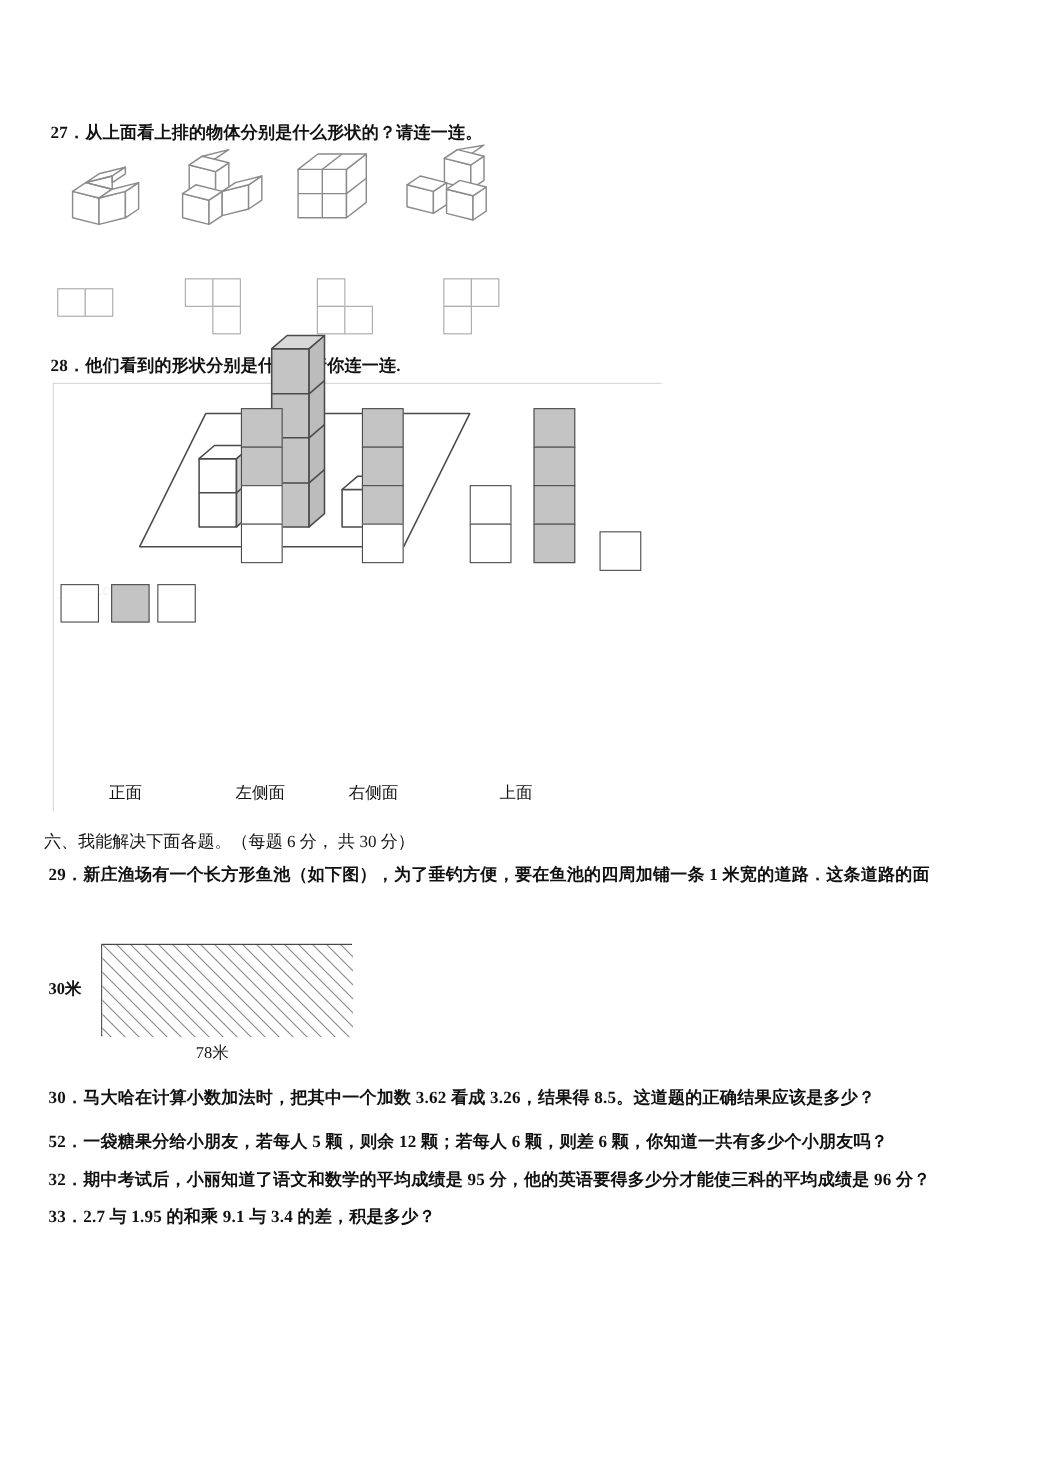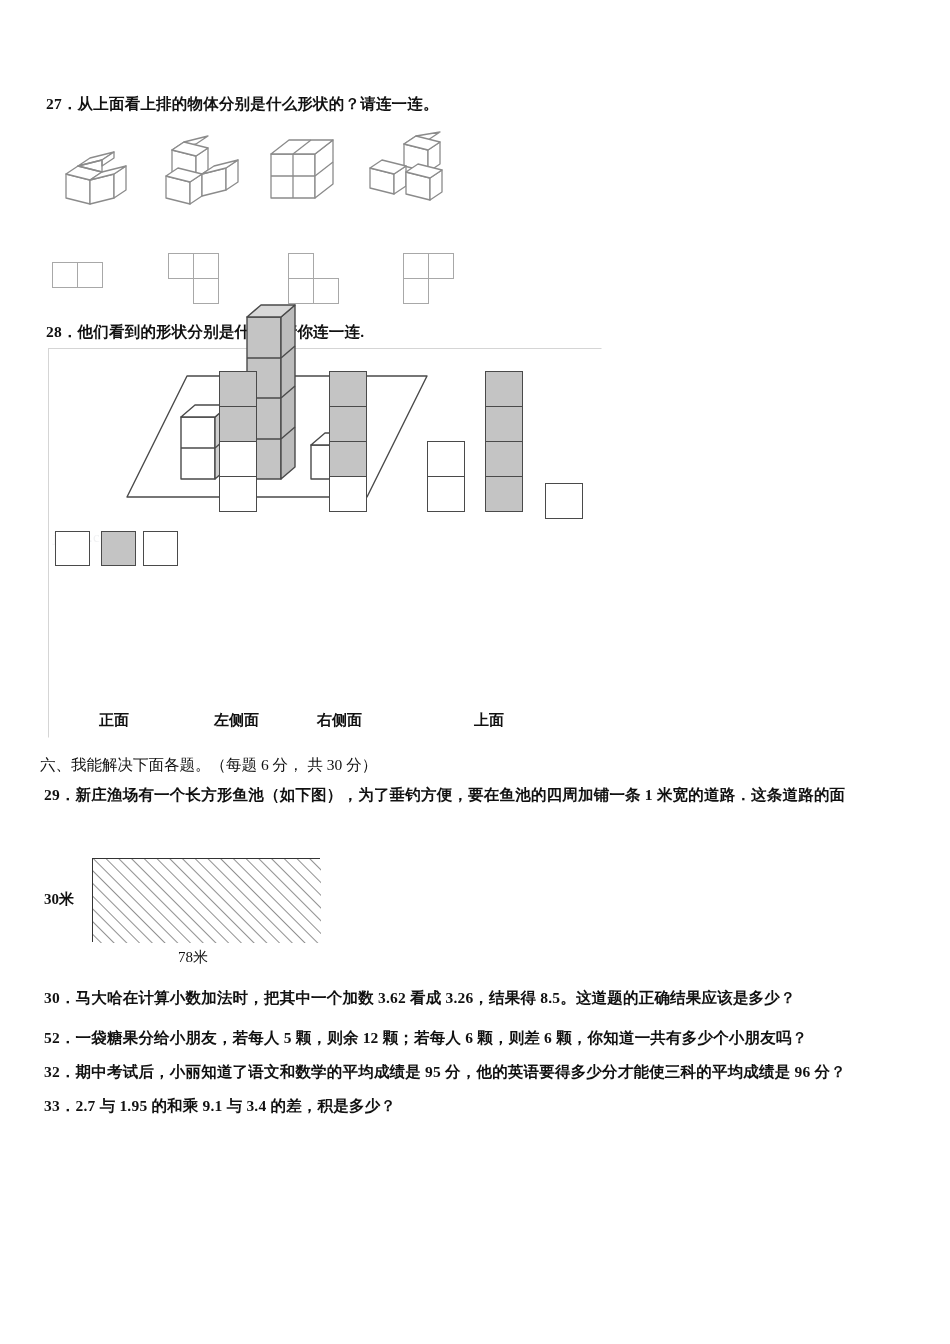--- a/index.html
+++ b/index.html
@@ -33,21 +33,21 @@
   .section-head {
     position: absolute;
     font-size: 15.5px;
     font-weight: 400;
     color: #111;
     white-space: nowrap;
   }
   .label-cn {
     position: absolute;
     font-size: 15px;
-    font-weight: 700;
+    font-weight: 400;
     color: #111;
     white-space: nowrap;
   }
   .iso { position: absolute; }
   .iso svg { display: block; overflow: visible; }
   
   .flat { position: absolute; }
   .flat .cell {
     position: absolute;
     box-sizing: border-box;
@@ -87,21 +87,21 @@
     box-sizing: border-box;
     border: 1.6px solid #333;
   }
   .hatchrect svg { display:block; }
 </style>
 </head>
 <body>
 
 <div class="page">
 
-  <div class="qtext" style="left:46px; top:94px;">27．从上面看上排的物体分别是什么形状的？请连一连。</div>
+  <div class="qtext" style="left:46px; top:110px;">27．从上面看上排的物体分别是什么形状的？请连一连。</div>
 
   <div class="iso" style="left:52px; top:138px;">
     <svg width="110" height="72" viewBox="0 0 110 72">
       <g fill="#ffffff" stroke="#8b8b8b" stroke-width="1.3" stroke-linejoin="round">
 
         <path d="M14,36 L14,60 L38,66 L38,42 Z"></path>
         <path d="M38,42 L38,66 L62,60 L62,36 Z"></path>
 
         <path d="M62,36 L62,60 L74,52 L74,28 Z"></path>
 
@@ -263,21 +263,21 @@
       <div class="sq gray" style="left:58px; top:35px;  width:38px; height:36px;"></div>
       <div class="sq gray" style="left:58px; top:70px;  width:38px; height:36px;"></div>
       <div class="sq gray" style="left:58px; top:105px; width:38px; height:36px;"></div>
 
       <div class="sq white" style="left:118px; top:112px; width:38px; height:36px;"></div>
     </div>
 
     <div class="label-cn" style="left:50px; top:362px;">正面</div>
     <div class="label-cn" style="left:165px; top:362px;">左侧面</div>
     <div class="label-cn" style="left:268px; top:362px;">右侧面</div>
-    <div class="label-cn" style="left:425px; top:362px;">上面</div>
+    <div class="label-cn" style="left:405px; top:362px;">上面</div>
   </div>
 
   <div class="section-head" style="left:40px; top:755px;">六、我能解决下面各题。（每题 6 分， 共 30 分）</div>
 
   <div class="qtext" style="left:44px; top:785px;">29．新庄渔场有一个长方形鱼池（如下图），为了垂钓方便，要在鱼池的四周加铺一条 1 米宽的道路．这条道路的面</div>
 
   <div class="label-cn" style="left:44px; top:890px; font-family:'Liberation Serif',serif; font-weight:700;">30米</div>
 
   <div class="hatchrect" style="left:92px; top:858px; width:228px; height:84px;">
     <svg width="228" height="84" viewBox="0 0 228 84" preserveAspectRatio="none">

